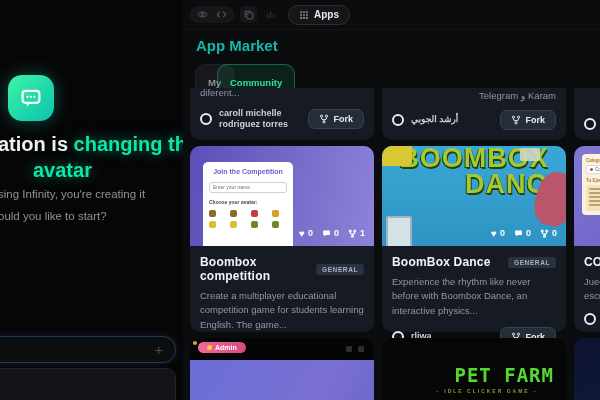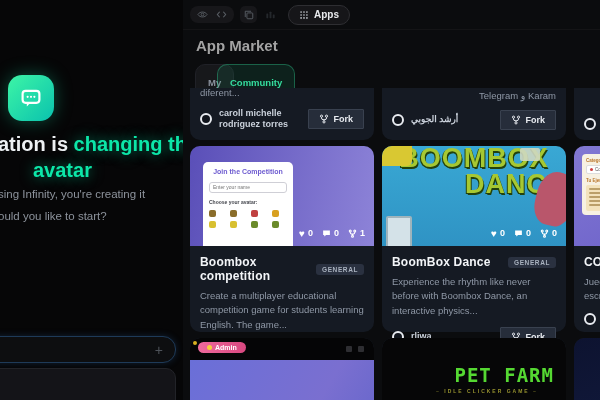--- a/index.html
+++ b/index.html
@@ -27,21 +27,21 @@
   .topbar { position:absolute; left:0; top:0; width:417px; height:30px; border-bottom:1px solid #141416;
             display:flex; align-items:center; }
   .tb-group { display:flex; align-items:center; gap:8px; background:#17171a; border-radius:8px; height:17px;
               padding:0 7px; margin-left:7px; }
   .tb-sq { display:flex; align-items:center; justify-content:center; background:#17171a; border-radius:5px;
            width:17px; height:17px; margin-left:6px; }
   .tb-dim { display:flex; align-items:center; margin-left:8px; opacity:.55; }
   .apps-btn { display:flex; align-items:center; gap:5px; margin-left:12px; height:20px; padding:0 10px;
               background:#161619; border:1px solid #2e2e32; border-radius:10px; color:#e8eaed;
               font-size:10px; font-weight:bold; }
-  .page-title { position:absolute; left:13px; top:37px; font-size:15px; font-weight:bold; color:#a3a3a3; }
+  .page-title { position:absolute; left:13px; top:37px; font-size:15px; font-weight:bold; color:#14b8a6; }
   .tab { position:absolute; top:64px; height:36px; display:flex; align-items:center; padding:0 12px;
          border-radius:10px; font-size:9.5px; font-weight:bold; }
   .tab-my { left:12px; background:#17181b; color:#8b929e; border:1px solid #202127; }
   .tab-community { left:34px; background:rgba(25,160,115,.14); color:#35dd9f; border:1px solid rgba(53,221,159,.35); }
 
   
   .cards-viewport { position:absolute; left:0; top:88px; width:417px; height:312px; overflow:hidden; }
   .card { position:absolute; width:184px; background:#151a23; border-radius:10px; }
   .c1 { left:7px; } .c2 { left:199px; } .c3 { left:391px; }
   .r1 { top:-142px; height:194px; display:flex; flex-direction:column; justify-content:flex-end; padding:10px; }
@@ -53,21 +53,21 @@
   .card-title { font-size:12px; font-weight:bold; color:#f3f5f8; letter-spacing:.2px; }
   .badge { font-size:6.5px; font-weight:bold; color:#a9b2bf; background:#2a3140; padding:2px 6px;
            border-radius:3px; letter-spacing:.6px; }
   .card-desc { font-size:9.5px; color:#8f98a6; line-height:1.5; margin-top:6px; }
   .rtl { direction:rtl; text-align:right; }
   .card-footer { display:flex; align-items:center; margin-top:9px; }
   .r1 .card-footer { margin-top:7px; }
   .avatar { width:12px; height:12px; border:2.5px solid #e8ebf0; border-radius:50%; background:#10141c; flex:none; }
   .author { font-size:9px; font-weight:bold; color:#c9d0da; margin-left:7px; flex:1; line-height:1.25; }
   .fork-btn { display:flex; align-items:center; gap:4px; background:#262d3a; border:1px solid #39414f;
-              color:#e8ebf0; font-size:9px; font-weight:bold; padding:4px 10px; border-radius:1px; flex:none; }
+              color:#e8ebf0; font-size:9px; font-weight:bold; padding:4px 10px; border-radius:7px; flex:none; }
 
   .preview { height:100px; border-radius:10px 10px 0 0; position:relative; overflow:hidden; }
   .stats { position:absolute; right:9px; bottom:8px; display:flex; gap:9px; align-items:center;
            color:#fff; font-size:9px; font-weight:bold; }
   .stat { display:flex; align-items:center; gap:3px; }
   .heart { font-size:10px; line-height:9px; }
 
   
   .prev-english { background:linear-gradient(100deg,#5a4fb8,#8d83d8); }
   .mini-card { position:absolute; left:13px; top:16px; width:90px; height:92px; background:#ffffff;

